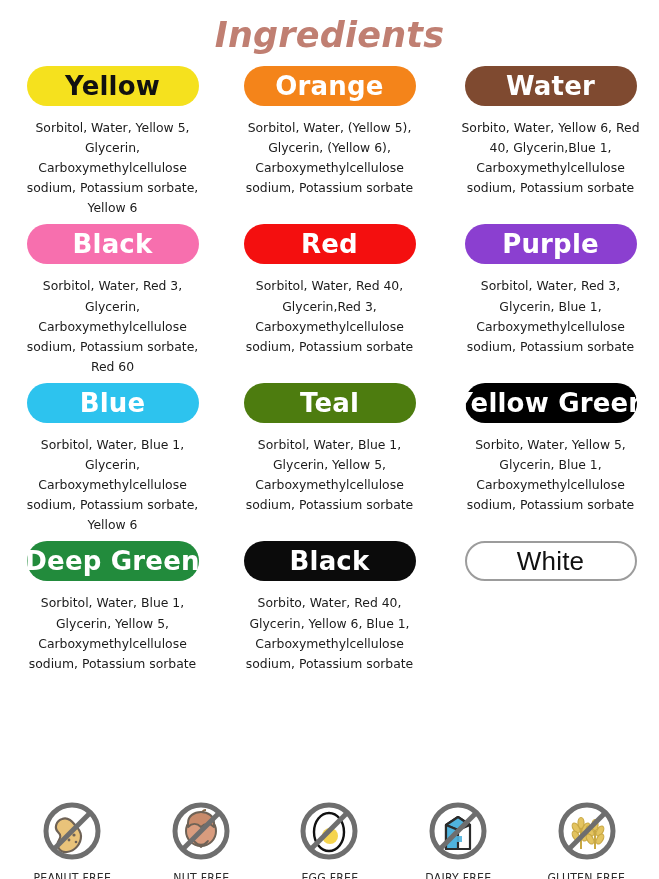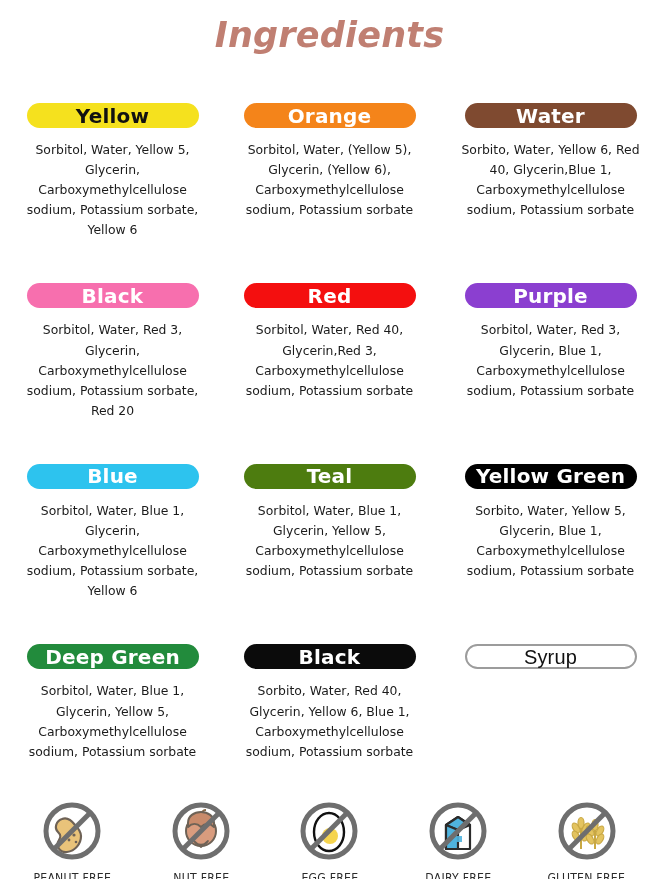--- a/index.html
+++ b/index.html
@@ -37,32 +37,31 @@
     display: flex;
     flex-direction: column;
     align-items: center;
     padding: 0 2px;
   }
   .cell.row0 { margin-top: 4px; }
   .cell.row1, .cell.row2, .cell.row3 { margin-top: 6px; }
 
   .pill {
     width: 172px;
-    height: 25px;
+    height: 40px;
     border-radius: 22px;
     display: flex;
     align-items: center;
     justify-content: center;
     font-family: "DejaVu Sans", sans-serif;
     font-weight: bold;
-    font-size: 20px;
+    font-size: 26px;
     letter-spacing: 0.2px;
     white-space: nowrap;
     line-height: 1;
-    margin-top: 37px;
   }
   .pill.outlined {
     background: #ffffff;
     border: 2px solid #9c9c9c;
     font-weight: normal;
     font-family: "Liberation Sans", sans-serif;
   }
   .pill.plain-face {
     font-family: "Liberation Sans", sans-serif;
     font-weight: normal;
@@ -119,21 +118,21 @@
       <div class="pill" style="background: rgb(244, 132, 26); color: rgb(255, 255, 255);">Orange</div>
       <div class="ingredients">Sorbitol, Water, (Yellow 5), Glycerin, (Yellow 6), Carboxymethylcellulose sodium, Potassium sorbate</div>
     </div>
     <div class="cell row0">
       <div class="pill" style="background: rgb(127, 74, 48); color: rgb(255, 255, 255);">Water</div>
       <div class="ingredients">Sorbito, Water, Yellow 6, Red 40, Glycerin,Blue 1, Carboxymethylcellulose sodium, Potassium sorbate</div>
     </div>
 
     <div class="cell row1">
       <div class="pill" style="background: rgb(247, 111, 174); color: rgb(255, 255, 255);">Black</div>
-      <div class="ingredients">Sorbitol, Water, Red 3, Glycerin, Carboxymethylcellulose sodium, Potassium sorbate, Red 20</div>
+      <div class="ingredients">Sorbitol, Water, Red 3, Glycerin, Carboxymethylcellulose sodium, Potassium sorbate, Red 60</div>
     </div>
     <div class="cell row1">
       <div class="pill" style="background: rgb(244, 15, 15); color: rgb(255, 255, 255);">Red</div>
       <div class="ingredients">Sorbitol, Water, Red 40, Glycerin,Red 3, Carboxymethylcellulose sodium, Potassium sorbate</div>
     </div>
     <div class="cell row1">
       <div class="pill" style="background: rgb(139, 63, 208); color: rgb(255, 255, 255);">Purple</div>
       <div class="ingredients">Sorbitol, Water, Red 3, Glycerin, Blue 1, Carboxymethylcellulose sodium, Potassium sorbate</div>
     </div>
 
@@ -152,21 +151,21 @@
 
     <div class="cell row3">
       <div class="pill" style="background: rgb(34, 139, 60); color: rgb(255, 255, 255);">Deep Green</div>
       <div class="ingredients">Sorbitol, Water, Blue 1, Glycerin, Yellow 5, Carboxymethylcellulose sodium, Potassium sorbate</div>
     </div>
     <div class="cell row3">
       <div class="pill" style="background: rgb(11, 11, 11); color: rgb(255, 255, 255);">Black</div>
       <div class="ingredients">Sorbito, Water, Red 40, Glycerin, Yellow 6, Blue 1, Carboxymethylcellulose sodium, Potassium sorbate</div>
     </div>
     <div class="cell row3">
-      <div class="pill outlined plain-face" style="background: rgb(255, 255, 255); color: rgb(17, 17, 17); border: 2px solid rgb(156, 156, 156);">Syrup</div>
+      <div class="pill outlined plain-face" style="background: rgb(255, 255, 255); color: rgb(17, 17, 17); border: 2px solid rgb(156, 156, 156);">White</div>
     </div>
 
   </div>
 
   <div class="badges">
 
     <div class="badge">
       <span class="badge-icon">
         <svg viewBox="0 0 68 68" width="68" height="68">
           <g>

